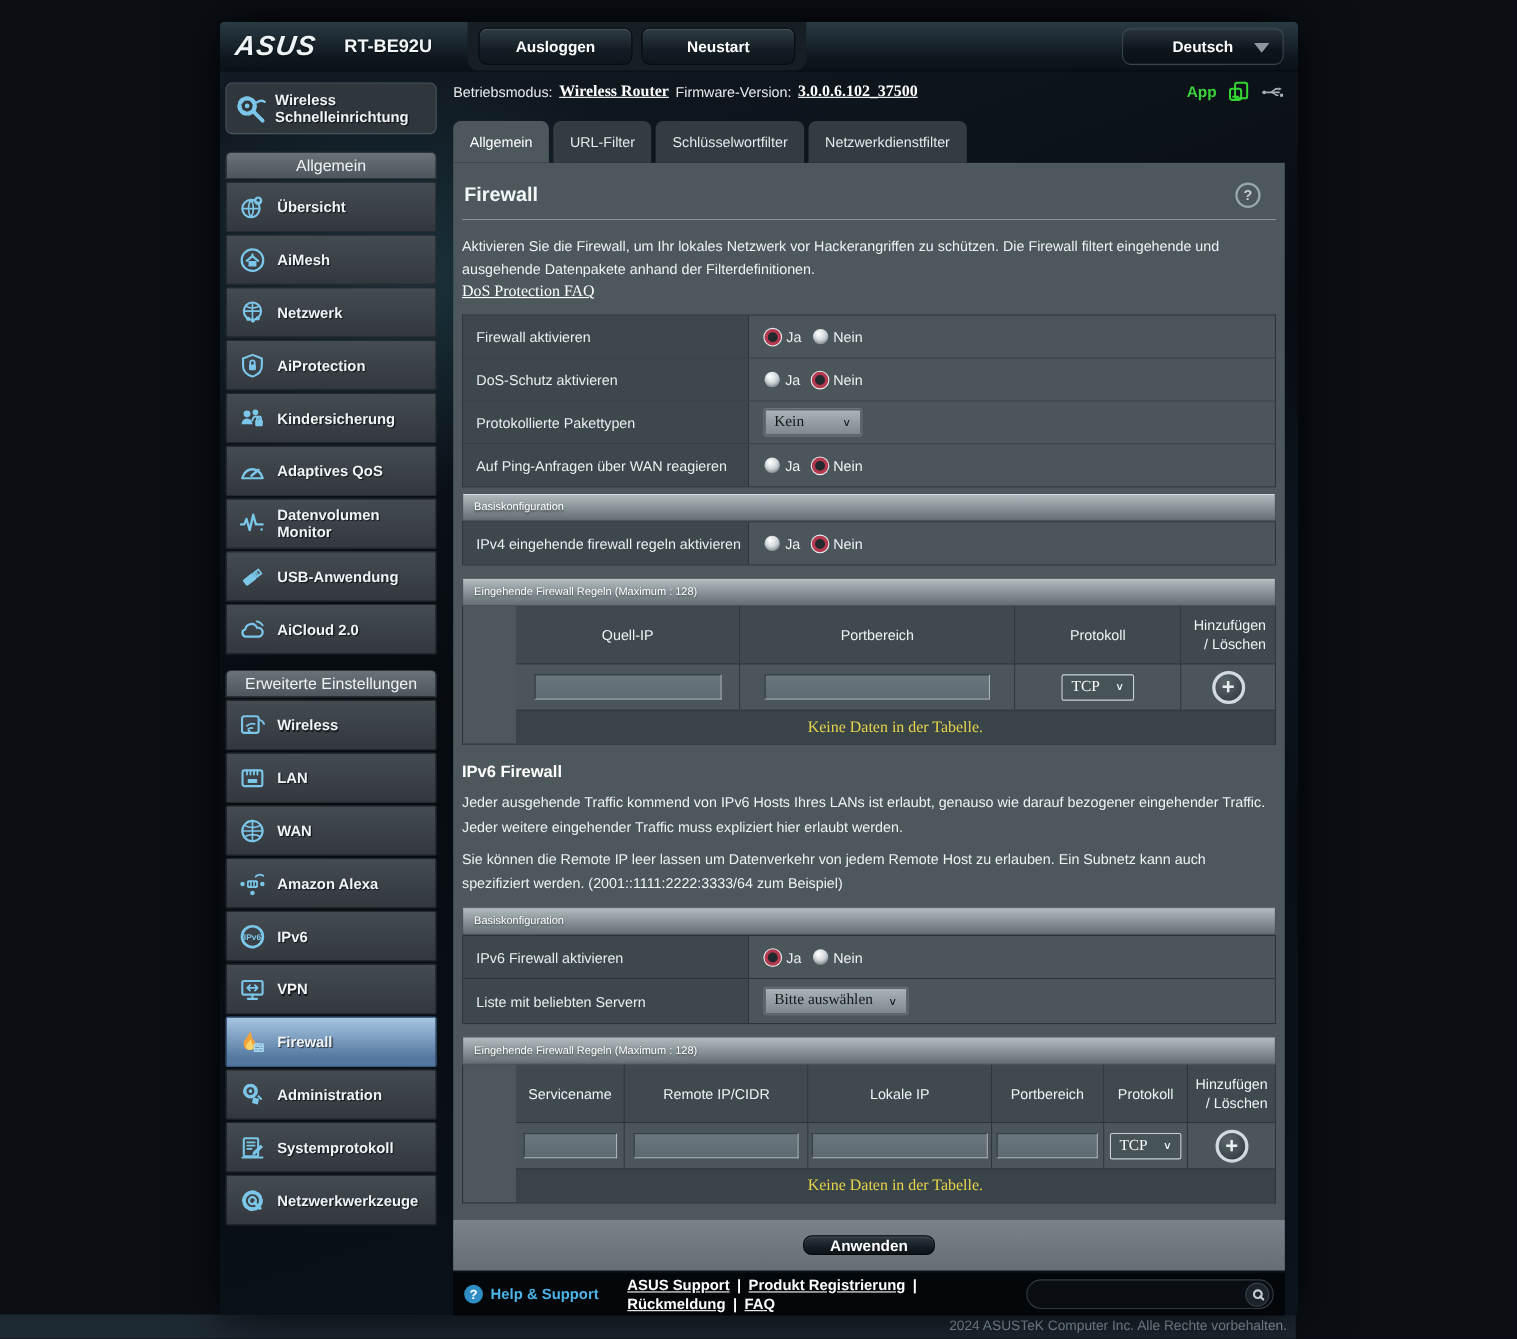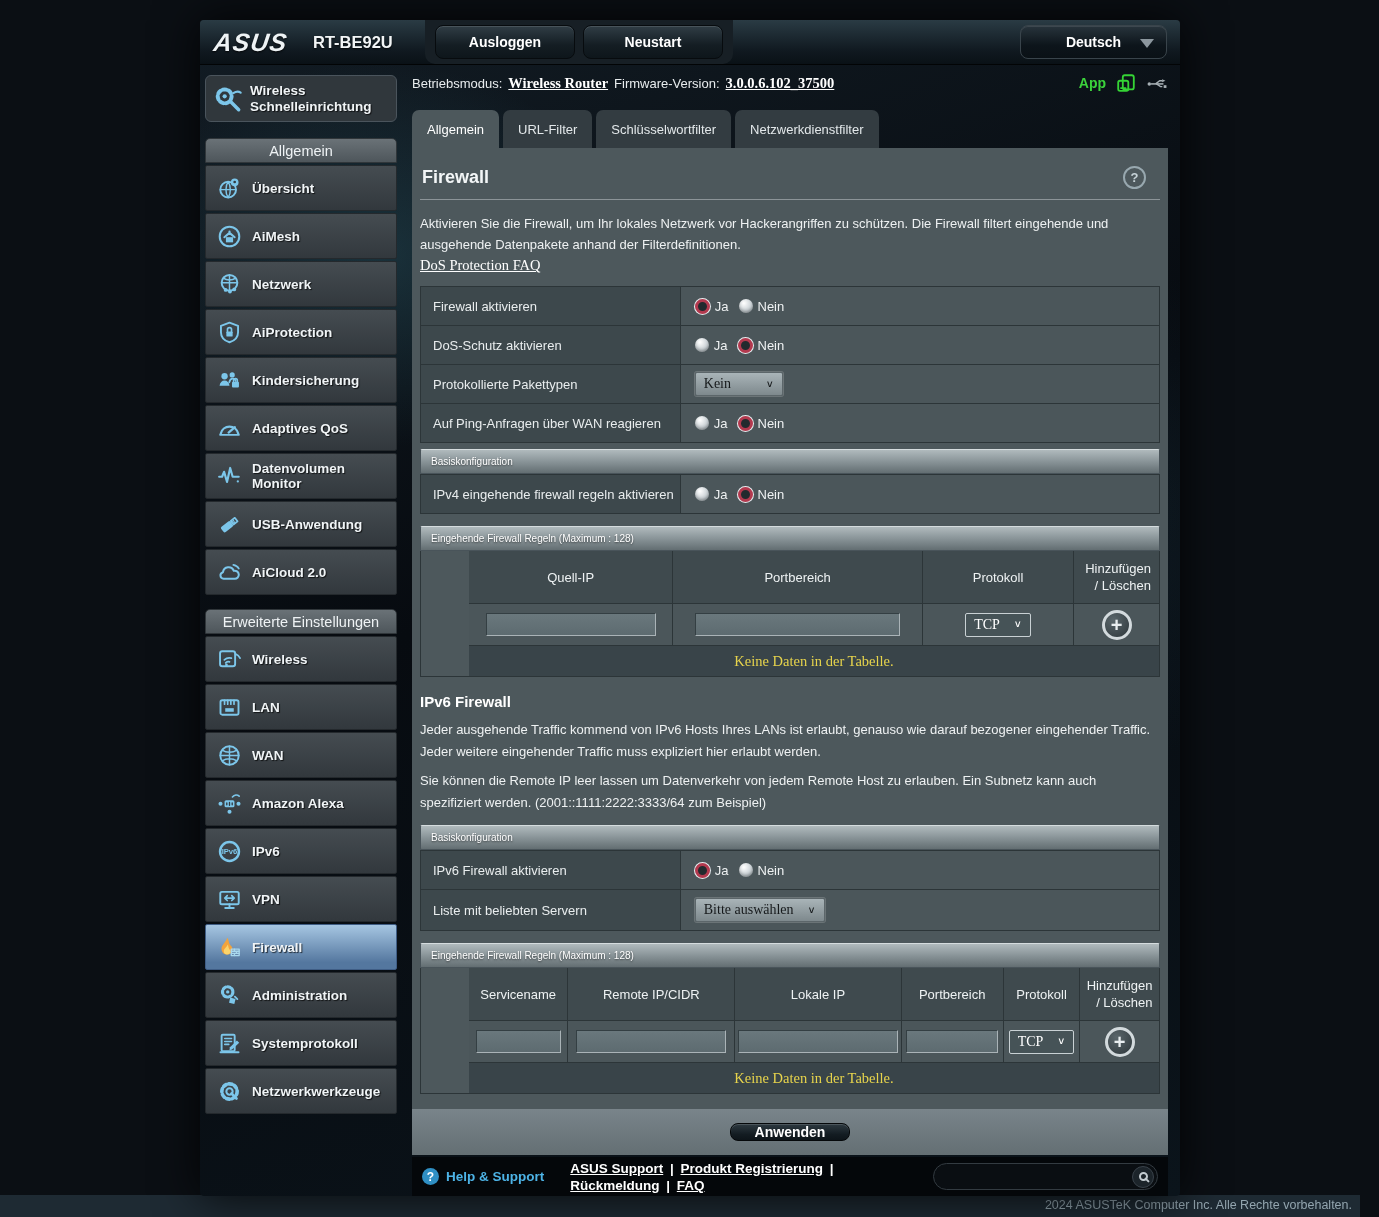--- a/index.html
+++ b/index.html
@@ -5,21 +5,21 @@
   * { margin:0; padding:0; box-sizing:border-box; }
   html,body { width:1379px; height:1217px; overflow:hidden; }
   body {
     background:#0b0f14;
     font-family:"Liberation Sans","DejaVu Sans",sans-serif;
     position:relative;
   }
 
   
   .page-band {
-    position:absolute; left:0; top:1195px; width:1360px; height:22px;
+    position:absolute; left:0; top:1195px; width:1178px; height:22px;
     background:#1e2a33;
   }
   .copyright {
     position:absolute; right:8px; top:3px;
     font-size:12.5px; color:#93a5af;
     white-space:nowrap;
   }
 
   
   .window {

